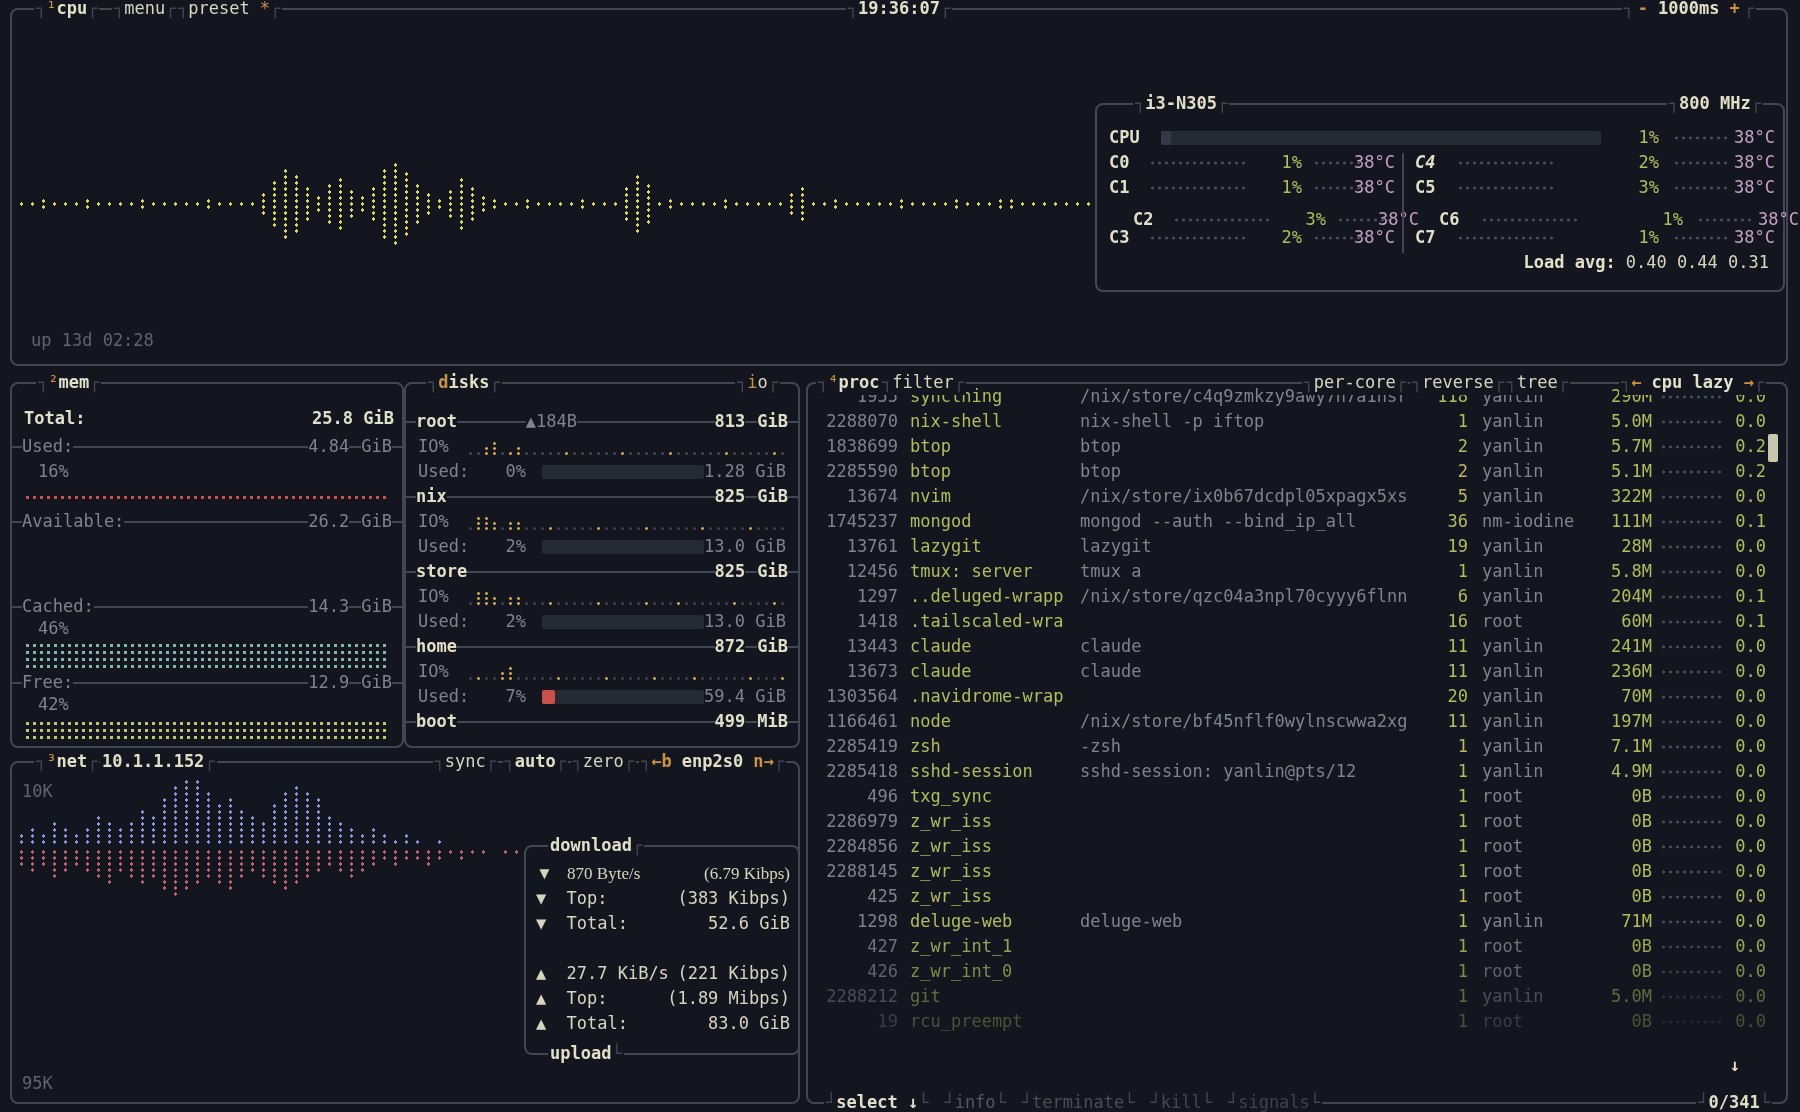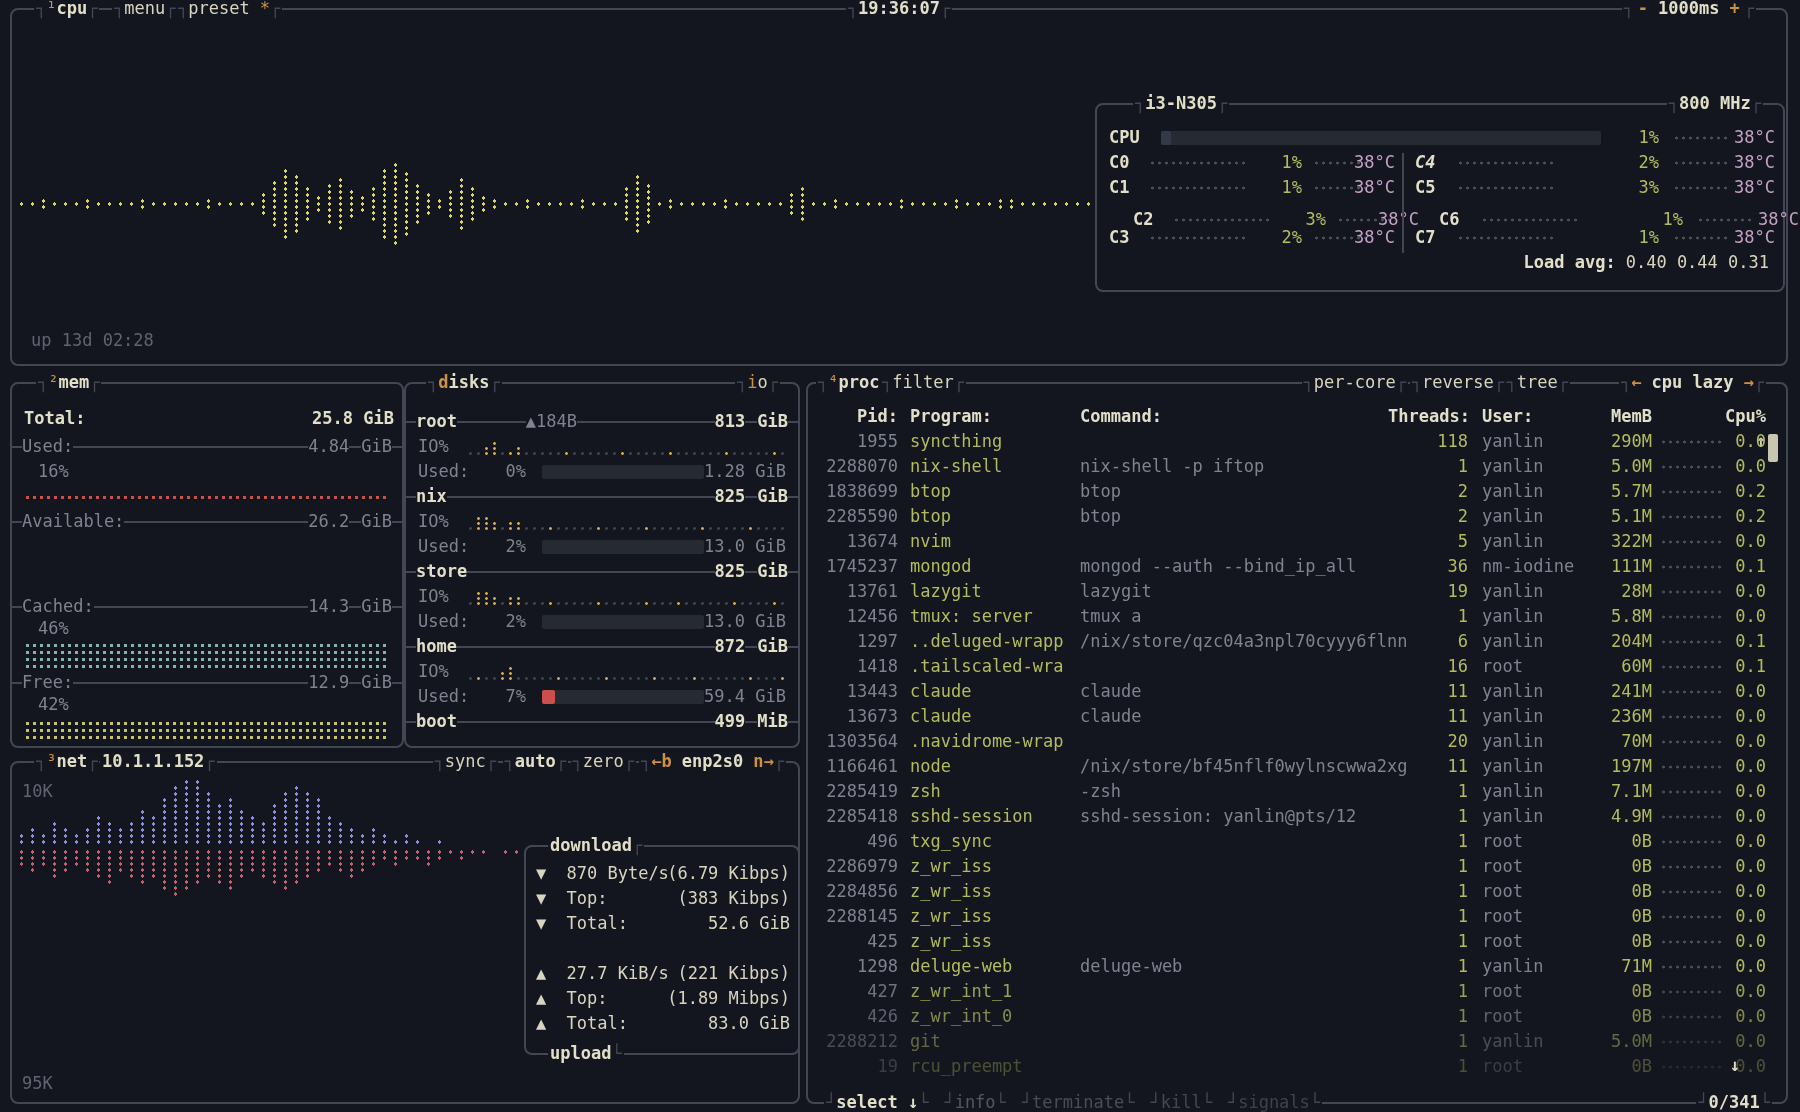--- a/index.html
+++ b/index.html
@@ -724,21 +724,21 @@
   <div class="panel" style="left:512px;top:82px;width:276px;height:210px;">
     <div class="tab" style="left:22px;">
       <span class="bcream">download</span>
         <span class="br">┌</span>
     </div>
     <div class="tab tab-b" style="left:22px;">
       <span class="bcream">upload</span>
         <span class="br">└</span>
     </div>
 
-    <div class="row25" style="left:10px;top:14px;width:254px;">
+    <div class="row25" style="left:10px;top:14px;width:254px;font-family:Liberation Serif, serif;">
       <span class="cream">▼</span>
       <span class="cream" style="margin-left:10px;">870 Byte/s</span>
       <span class="cream abs" style="right:0;">(6.79 Kibps)</span>
     </div>
     <div class="row25" style="left:10px;top:39px;width:254px;">
       <span class="cream">▼</span>
       <span class="cream" style="margin-left:10px;">Top:</span>
       <span class="cream abs" style="right:0;">(383 Kibps)</span>
     </div>
     <div class="row25" style="left:10px;top:64px;width:254px;">
@@ -793,34 +793,26 @@
       <span class="br">┌</span>
   </div>
   <div class="tab" style="right:20px;">
     <span class="br">┐</span>
     <span class="borange">←</span>
     <span class="bcream" style="margin:0 10px;">cpu lazy</span>
     <span class="borange">→</span>
     <span class="br">┌</span>
   </div>
 
-  <div class="prow hdr" style="margin-top:20px;">
-    <span class="c-pid">Pid:</span>
-    <span class="c-prog">Program:</span>
-    <span class="c-cmd">Command:</span>
-    <span class="c-thr">Threads:</span>
-    <span class="c-user">User:</span>
-    <span class="c-mem">MemB</span>
-    <span class="c-cpu"><span>Cpu%</span> <span class="cream">↑</span></span>
-  </div>
 
   <div id="proc-rows">
       <div class="prow">
         <span class="c-pid">1955</span>
         <span class="c-prog">syncthing</span>
+        <span class="c-cmd">/nix/store/c4q9zmkzy9awy7h7a1hsr</span>
         <span class="c-thr orange">118</span>
         <span class="c-user">yanlin</span>
         <span class="c-mem">290M</span>
         <span class="c-dots dotline" style="height:6px;"></span>
         <span class="c-cpu">0.0</span>
       </div>
       <div class="prow">
         <span class="c-pid">2288070</span>
         <span class="c-prog">nix-shell</span>
         <span class="c-cmd">nix-shell -p iftop</span>
@@ -846,20 +838,21 @@
         <span class="c-cmd">btop</span>
         <span class="c-thr">2</span>
         <span class="c-user">yanlin</span>
         <span class="c-mem">5.1M</span>
         <span class="c-dots dotline" style="height:6px;"></span>
         <span class="c-cpu">0.2</span>
       </div>
       <div class="prow">
         <span class="c-pid">13674</span>
         <span class="c-prog">nvim</span>
+        <span class="c-cmd">/nix/store/ix0b67dcdpl05xpagx5xs</span>
         <span class="c-thr">5</span>
         <span class="c-user">yanlin</span>
         <span class="c-mem">322M</span>
         <span class="c-dots dotline" style="height:6px;"></span>
         <span class="c-cpu">0.0</span>
       </div>
       <div class="prow">
         <span class="c-pid">1745237</span>
         <span class="c-prog">mongod</span>
         <span class="c-cmd">mongod --auth --bind_ip_all</span>

